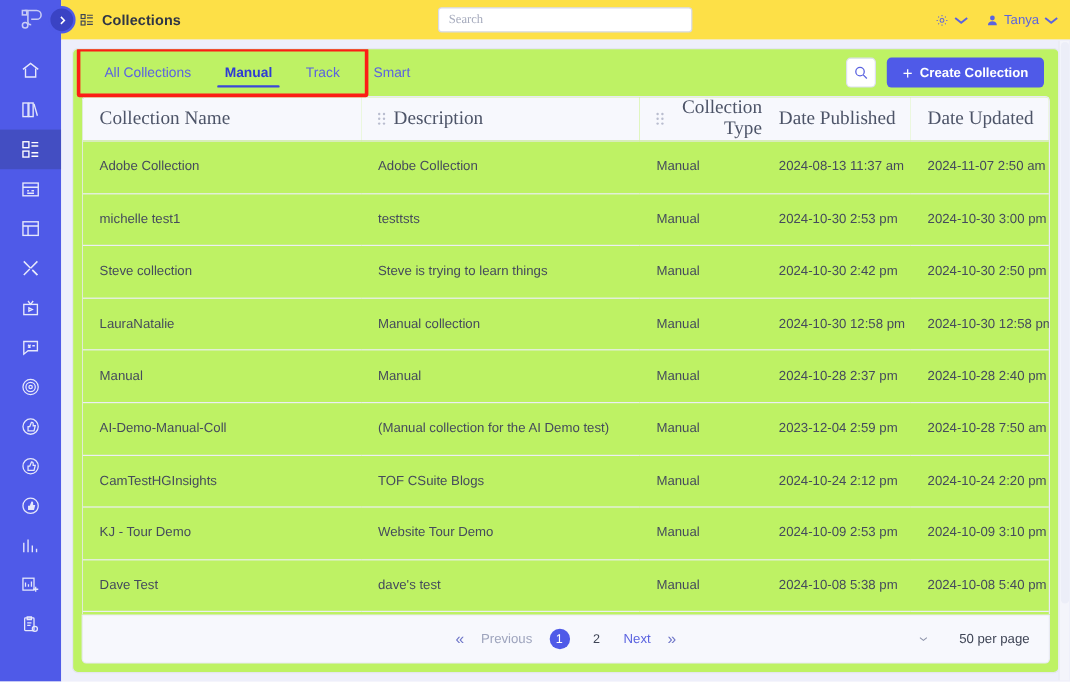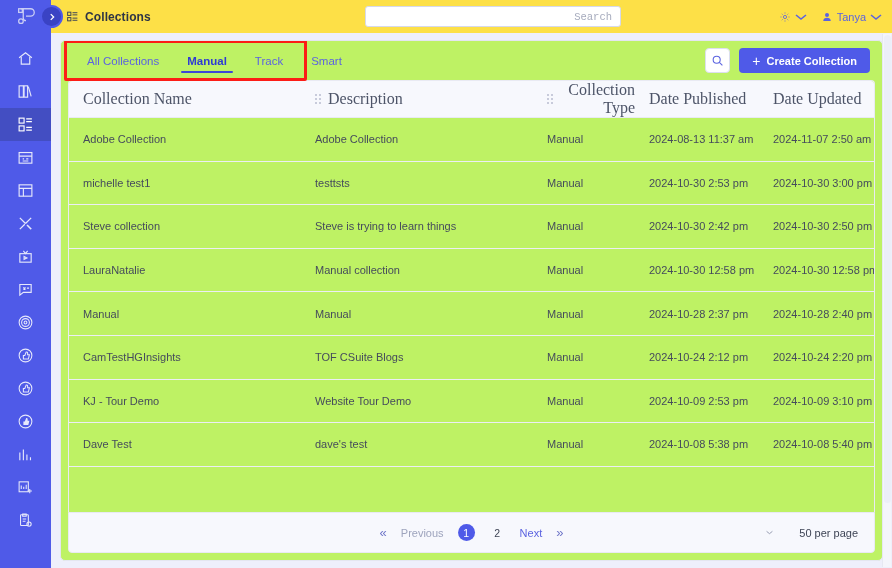--- a/index.html
+++ b/index.html
@@ -64,29 +64,28 @@
     display: flex; align-items: center; gap: 6px;
     margin-left: 15px;
   }
   .page-title-wrap svg { width: 13px; height: 13px; }
   .page-title {
     font-size: 12px; font-weight: bold; color: #2f3545;
     letter-spacing: .1px;
   }
   #global-search {
     position: absolute; left: 314px; top: 6px;
-    width: 256px; height: 21px;
+    width: 212px; height: 21px;
     background: #ffffff;
     border: 1px solid #d6d9ea;
     border-radius: 3px;
     font-size: 10.5px; color: #9aa0b4;
     padding: 0 8px;
-    font-family: Liberation Mono, monospace;
+    font-family: Liberation Serif, serif;
     outline: none;
-    text-align: right;
   }
   #global-search::placeholder { color: #a6abbd; }
   .topbar-right {
     position: absolute; right: 10px; top: 0; height: 33px;
     display: flex; align-items: center; gap: 14px;
   }
   .tb-item {
     display: flex; align-items: center; gap: 4px;
     color: #5b63e0; font-size: 11px; cursor: pointer;
   }
@@ -506,20 +505,27 @@
               <td>2024-10-30 12:58 pm</td>
             </tr>
             <tr>
               <td>Manual</td>
               <td>Manual</td>
               <td>Manual</td>
               <td>2024-10-28 2:37 pm</td>
               <td>2024-10-28 2:40 pm</td>
             </tr>
             <tr>
+              <td>AI-Demo-Manual-Coll</td>
+              <td>(Manual collection for the AI Demo test)</td>
+              <td>Manual</td>
+              <td>2023-12-04 2:59 pm</td>
+              <td>2024-10-28 7:50 am</td>
+            </tr>
+            <tr>
               <td>CamTestHGInsights</td>
               <td>TOF CSuite Blogs</td>
               <td>Manual</td>
               <td>2024-10-24 2:12 pm</td>
               <td>2024-10-24 2:20 pm</td>
             </tr>
             <tr>
               <td>KJ - Tour Demo</td>
               <td>Website Tour Demo</td>
               <td>Manual</td>

